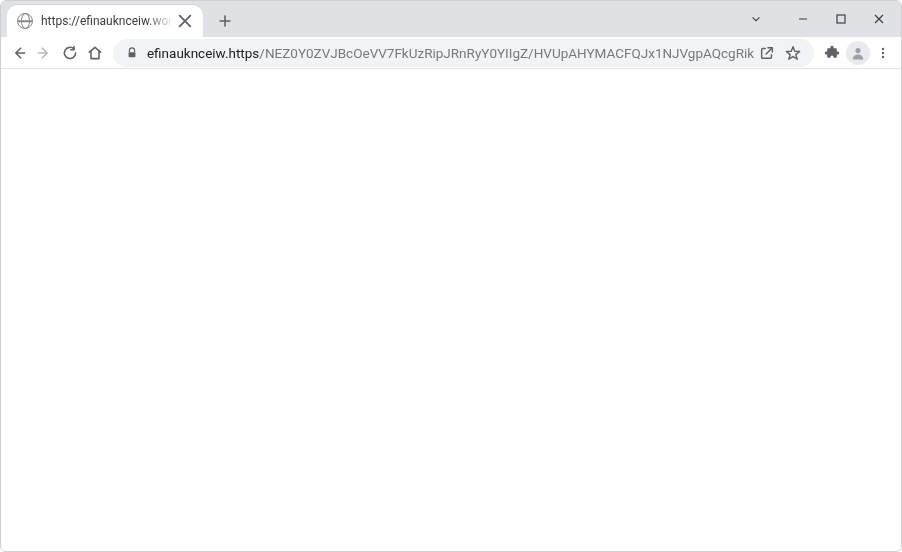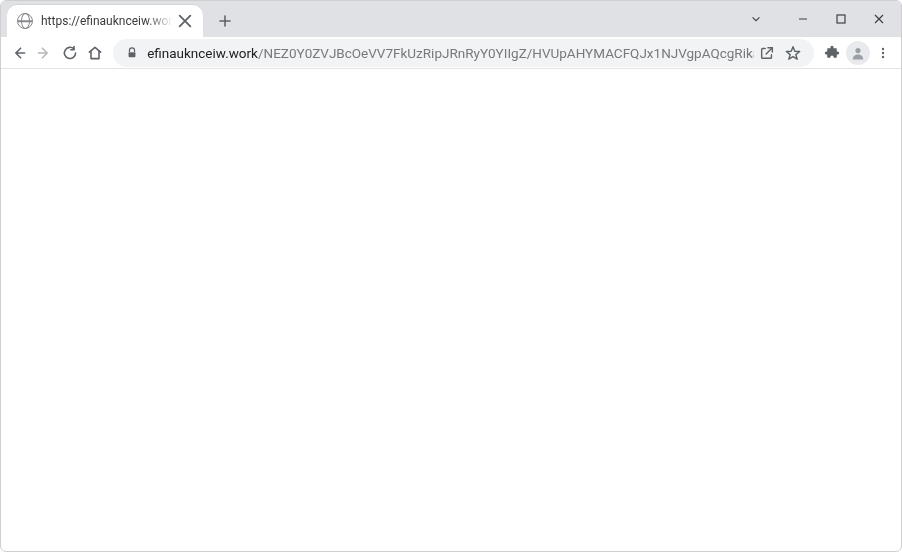--- a/index.html
+++ b/index.html
@@ -200,21 +200,21 @@
   </div>
 
   <div class="omnibox">
     <span class="lock">
       <svg viewBox="0 0 12 14">
           <path d="M3 6 V4 a3 3 0 0 1 6 0 V6" fill="none" stroke="#5f6368" stroke-width="1.4"></path>
           <rect x="2" y="6" width="8" height="6" rx="1.2"></rect>
         </svg>
     </span>
     <span class="url">
-      <span class="host">efinauknceiw.work</span><span>/NEZ0Y0ZVJBcOeVV7FkUzRipJRnRyY0YIIgZ/HVUpAHYMACFQJx1NJVgpAQcgRikaF2haIwBGdHI3FzU...</span>
+      <span class="host">efinauknceiw.https</span><span>/NEZ0Y0ZVJBcOeVV7FkUzRipJRnRyY0YIIgZ/HVUpAHYMACFQJx1NJVgpAQcgRikaF2haIwBGdHI3FzU...</span>
     </span>
     <span class="omni-action">
       <svg viewBox="0 0 18 18">
           <path d="M7 4 H4 a1 1 0 0 0 -1 1 V14 a1 1 0 0 0 1 1 H13 a1 1 0 0 0 1 -1 V11"></path>
           <path d="M10 3 H15 V8"></path>
           <path d="M15 3 L8 10"></path>
         </svg>
     </span>
     <span class="omni-action">
       <svg viewBox="0 0 18 18">

